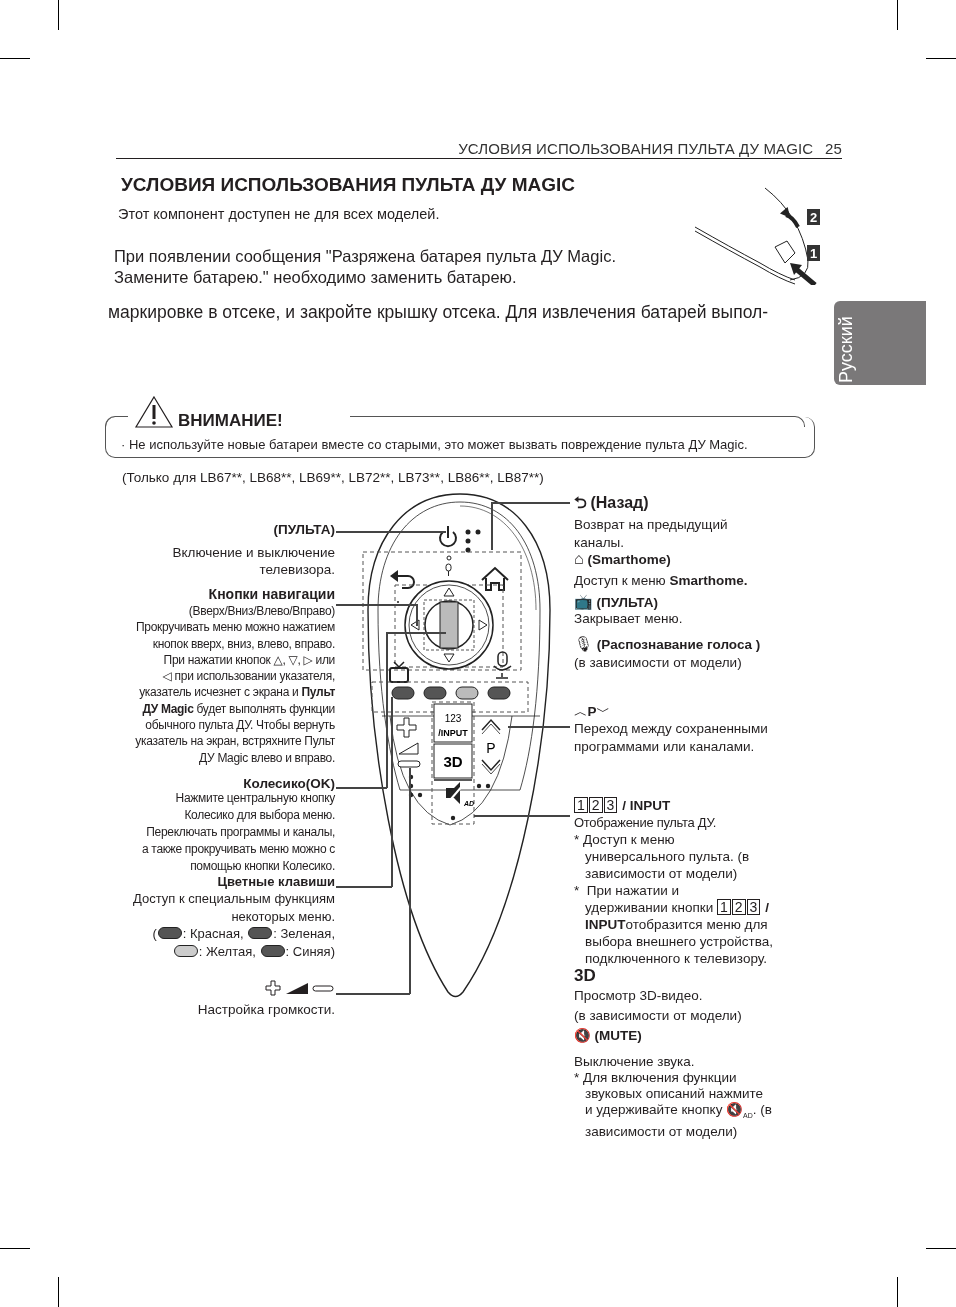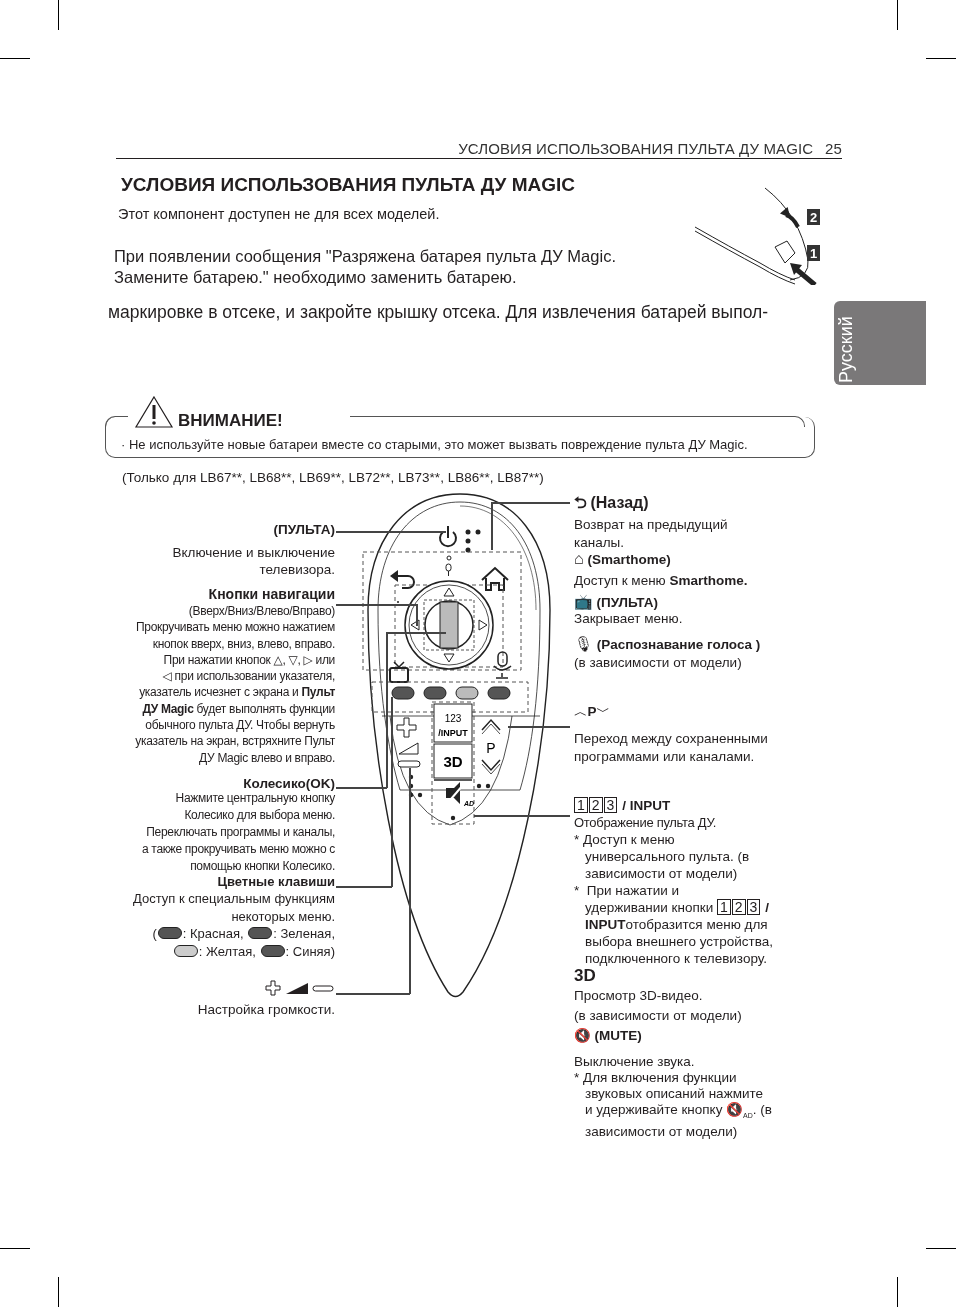--- a/index.html
+++ b/index.html
@@ -247,21 +247,21 @@
 <div class="lbl-l" style="top:594px;font-size:13.5px">
   <span style="font-size:15px">📺</span> <b>(ПУЛЬТА)</b>
   <div>Закрывает меню.</div>
 </div>
 <div class="lbl-l" style="top:636px;font-size:13.5px">
   <span style="font-size:15px">🎙</span> <b>(Распознавание голоса )</b>
   <div style="margin-top:2px">(в зависимости от модели)</div>
 </div>
 <div class="lbl-l" style="top:704px;font-size:13.5px">
   <span>︿</span><b>P</b><span>﹀</span>
-  <div style="margin-top:10px;line-height:18px">Переход между сохраненными</div>
+  <div style="line-height:18px">Переход между сохраненными</div>
   <div style="line-height:18px">программами или каналами.</div>
 </div>
 <div class="lbl-l" style="top:797px;font-size:13.5px;line-height:17px">
   <div><span class="boxnum">1</span><span class="boxnum">2</span><span class="boxnum">3</span> <b>/ INPUT</b></div>
   <div class="cond" style="font-size:13px">Отображение пульта ДУ.</div>
   <div>* <span>Доступ к меню</span></div>
   <div style="padding-left:11px">универсального пульта. (в</div>
   <div style="padding-left:11px">зависимости от модели)</div>
   <div>*&nbsp; <span>При нажатии и</span></div>
   <div style="padding-left:11px"><span>удерживании кнопки</span> <span class="boxnum">1</span><span class="boxnum">2</span><span class="boxnum">3</span> <b>/</b></div>

